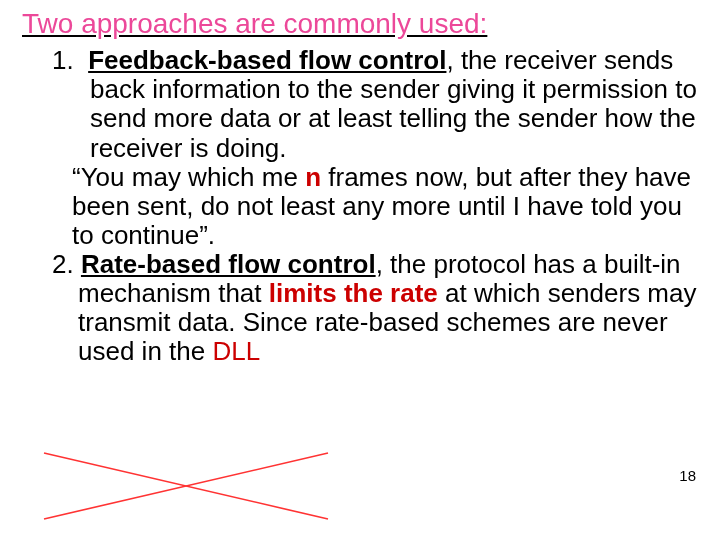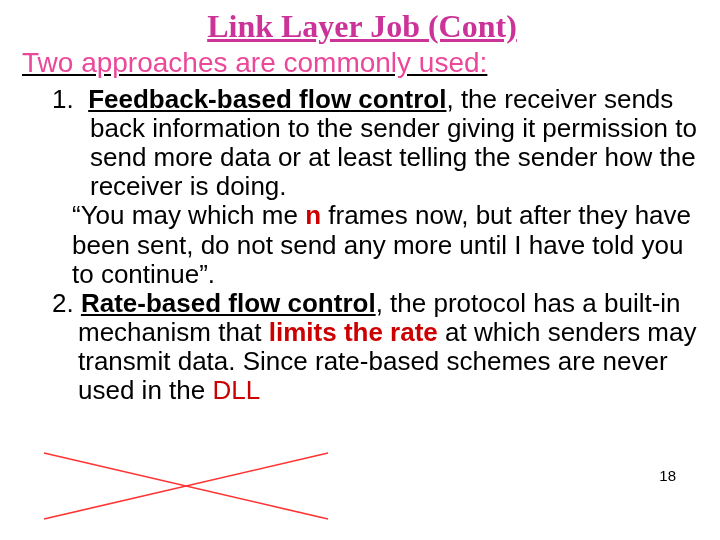--- a/index.html
+++ b/index.html
@@ -71,21 +71,21 @@
   .item2 {
     text-indent: -26px;
     padding-left: 56px;
     margin: 0;
   }
   .u { text-decoration: underline; }
   .b { font-weight: bold; text-align: right; }
   .red { color: #cc0000; }
   .page-number {
     position: absolute;
-    right: 44px;
+    right: 24px;
     bottom: 56px;
     font-family: Arial, sans-serif;
     font-size: 15px;
     color: #000;
   }
   
   .strike-box {
     position: absolute;
     left: 36px;
     top: 449px;
@@ -100,33 +100,32 @@
   .strike-box line {
     stroke: #ff3333;
     stroke-width: 1.6;
   }
 </style>
 </head>
 <body>
 
 <div class="slide">
 
-  <p class="title">Link Layer Job (Cont)</p>
 
 
   <p class="intro">Two approaches are commonly used:</p>
 
   <div class="body">
 
     <p class="item1">
       <span>1.</span>&nbsp;&nbsp;<span class="b u">Feedback-based flow control</span><span>, the receiver sends back information to the sender giving it permission to send more data or at least telling the sender how the receiver is doing.</span>
     </p>
 
     <p class="quote1">
-      <span>“You may which me </span><span class="b red">n</span><span> frames now, but after they have been sent, do not send any more until I have told you to continue”.</span>
+      <span>“You may which me </span><span class="b red">n</span><span> frames now, but after they have been sent, do not least any more until I have told you to continue”.</span>
     </p>
 
     <p class="item2">
       <span>2.</span>&nbsp;<span class="b u">Rate-based flow control</span><span>, the protocol has a built-in mechanism that </span><span class="b red">limits the rate</span><span> at which senders may transmit data. Since rate-based schemes are never used in the </span><span class="red">DLL</span>
     </p>
 
   </div>
 
   <div class="page-number">18</div>
 

